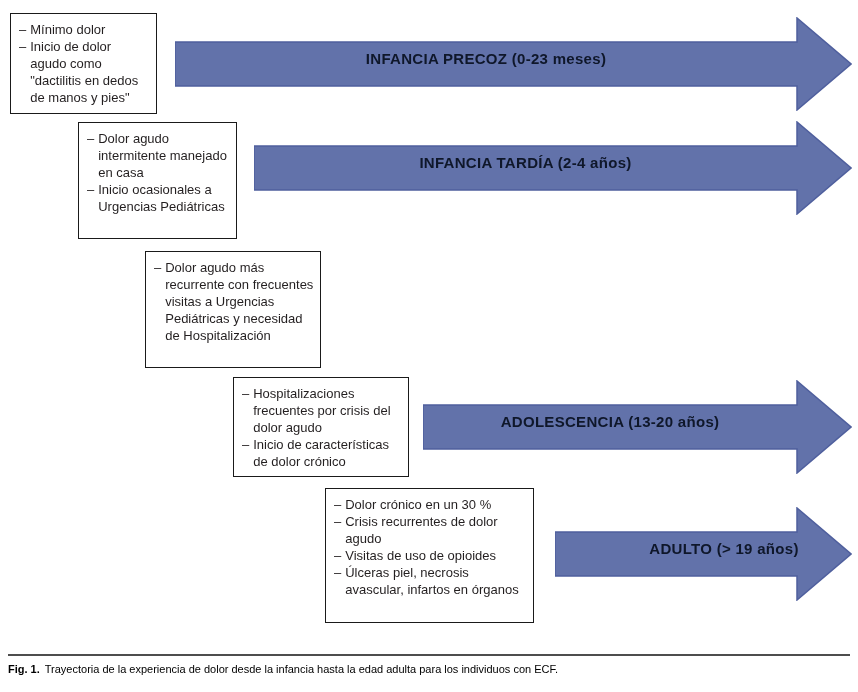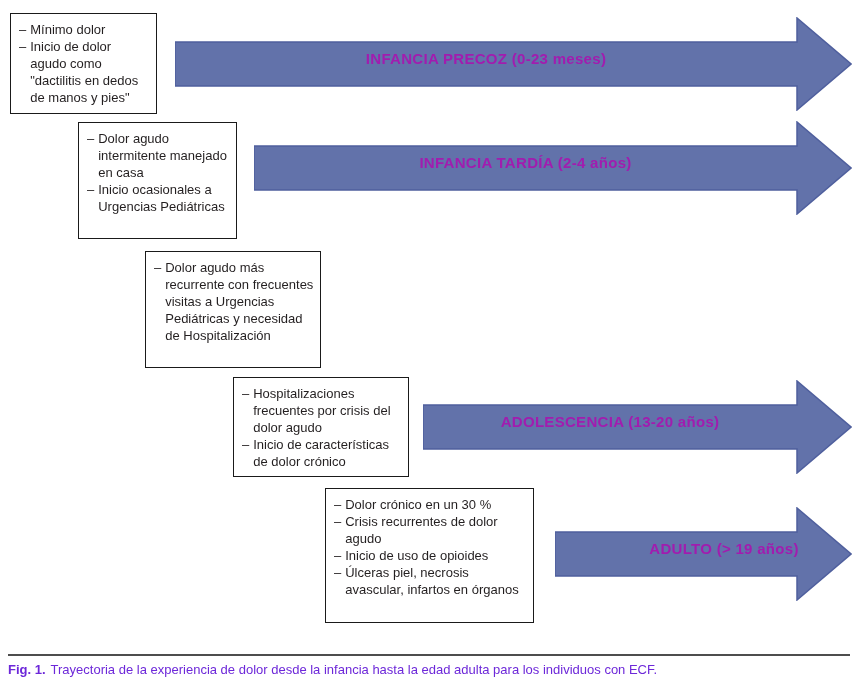--- a/index.html
+++ b/index.html
@@ -23,32 +23,32 @@
     font-size:13px;line-height:17px;color:#231f20;
   }
   .notes-list li{display:flex;gap:4px;}
   .bullet-dash{flex:0 0 auto;}
   
   .arrow{position:absolute;}
   .arrow svg{display:block;}
   .arrow-label{
     position:absolute;top:25px;height:32px;left:0;
     display:flex;align-items:center;justify-content:center;
-    color:#a21caf;font-weight:bold;font-size:15px;letter-spacing:.3px;
+    color:#0f172a;font-weight:bold;font-size:15px;letter-spacing:.3px;
     white-space:nowrap;
   }
   .arrow polygon{stroke:#4f5f9d;stroke-width:1.5;}
   
   .caption-rule{
     position:absolute;left:8px;right:8px;top:654px;
     border-top:2px solid #4d4d4d;
   }
   .caption{
     position:absolute;left:8px;top:661px;right:16px;
-    font-size:13px;color:#6d28d9;line-height:17px;
+    font-size:11px;color:#000000;line-height:17px;
   }
   .caption b{margin-right:5px;}
 </style>
 </head>
 <body>
 
 <div class="page">
 
   <div class="notes-box" style="left:10px;top:13px;width:147px;height:101px;">
     <ul class="notes-list">
@@ -121,21 +121,21 @@
       <li>
           <span class="bullet-dash">–</span>
           <span>Dolor crónico en un 30 %</span>
         </li>
       <li>
           <span class="bullet-dash">–</span>
           <span>Crisis recurrentes de dolor agudo</span>
         </li>
       <li>
           <span class="bullet-dash">–</span>
-          <span>Inicio de uso de opioides</span>
+          <span>Visitas de uso de opioides</span>
         </li>
       <li>
           <span class="bullet-dash">–</span>
           <span>Úlceras piel, necrosis avascular, infartos en órganos</span>
         </li>
     </ul>
   </div>
   <div class="arrow" style="left:555px;top:507px;">
     <svg width="297" height="94" viewBox="0 0 297 94">
       <polygon points="0,25 242,25 242,1 296,47 242,93 242,69 0,69" fill="#6272aa"></polygon>

